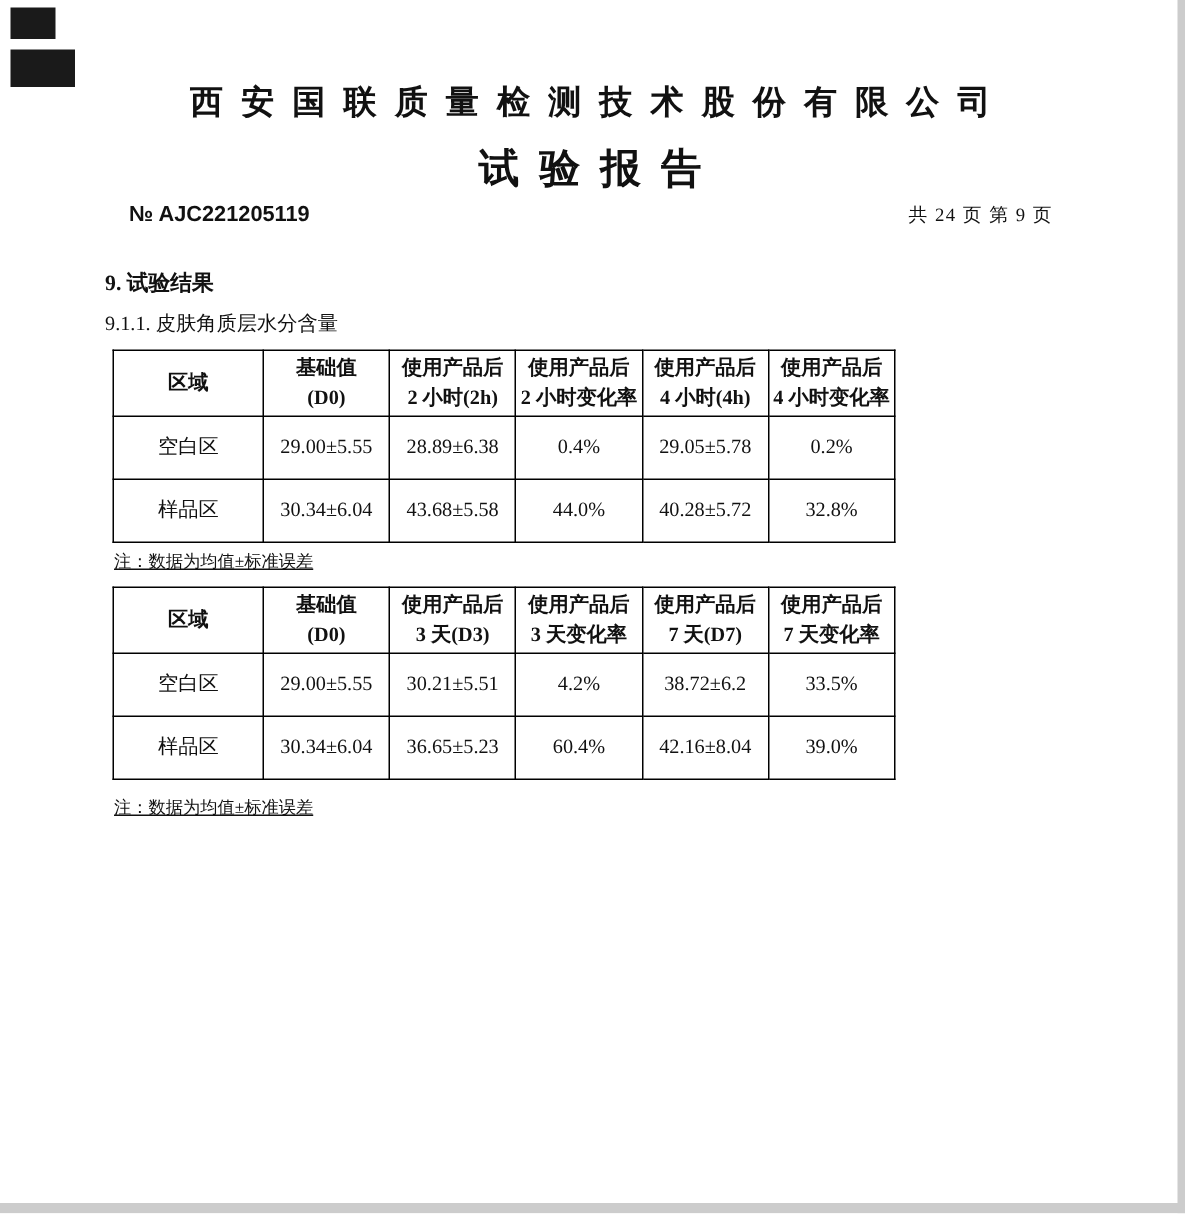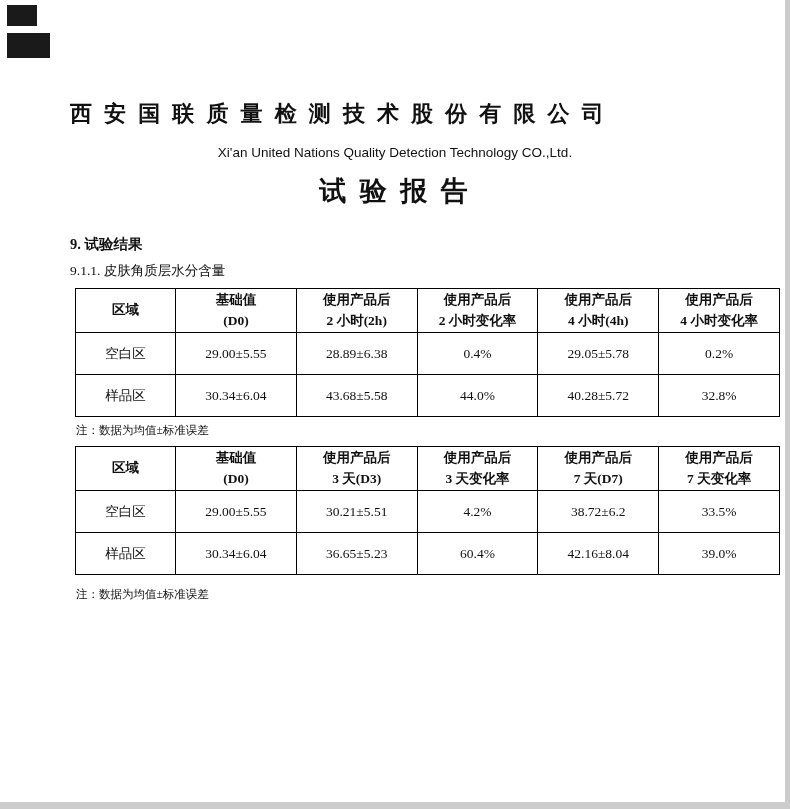--- a/index.html
+++ b/index.html
@@ -19,22 +19,22 @@
   .edge-right  { position: absolute; right: 0; top: 0; width: 5px; height: 100%; background: #cccccc; }
   .edge-bottom { position: absolute; left: 0; bottom: 0; width: 100%; height: 7px; background: #cccccc; }
 
   .content {
     position: absolute;
     inset: 0;
     padding: 0 70px;
   }
 
   .company-cn {
-    margin-top: 100px;
-    text-align: left;
+    margin-top: 54px;
+    text-align: center;
     font-family: "Liberation Sans", "DejaVu Sans", sans-serif;
     font-weight: bold;
     font-size: 22px;
     letter-spacing: 3px;
     line-height: 1.25;
     white-space: nowrap;
   }
   .company-en {
     margin-top: 17px;
     text-align: center;
@@ -75,56 +75,59 @@
     font-size: 13.5px;
     line-height: 1.25;
   }
   .caption-1 { margin-top: 19px; }
   .caption-2 { margin-top: 56px; }
 
   .rpt-table {
     margin: 8px 0 0 5px;
     border-collapse: collapse;
     table-layout: fixed;
-    width: 705px;
+    width: 522px;
     border: 1.5px solid #000;
   }
   .rpt-table col.c-region { width: 100px; }
   .rpt-table th, .rpt-table td {
     border: 1px solid #000;
     text-align: center;
     vertical-align: middle;
     font-size: 13.5px;
     padding: 0 2px;
     overflow: hidden;
   }
   .rpt-table th { font-weight: bold; height: 44px; line-height: 1.5; }
   .rpt-table th span { display: block; }
   .rpt-table td { height: 42px; font-weight: normal; }
 
-  .note { margin: 6px 0 0 6px; font-size: 11.5px; line-height: 1.3; }
+  .note { margin: 6px 0 0 6px; font-size: 11.5px; line-height: 1.3; text-decoration: underline; }
   .note-2 { margin-top: 12px; }
 
   .footer-next { margin-top: 13px; text-align: center; font-size: 13px; }
 </style>
 </head>
 <body>
 
 <div class="page">
   <div class="scan-mark mark1"></div>
   <div class="scan-mark mark2"></div>
   <div class="edge-right"></div>
   <div class="edge-bottom"></div>
 
   <div class="content">
 
     <div class="company-cn">西 安 国 联 质 量 检 测 技 术 股 份 有 限 公 司</div>
-    <div class="company-en">Xi'an United Nations Quality Detection Technology CO.,Ltd.</div>
     <div class="report-title">试 验 报 告</div>
 
+    <div class="no-row">
+      <span class="report-no">№ AJC221205119</span>
+      <span class="page-info">共 24 页 第 9 页</span>
+    </div>
 
     <div class="h1">9. 试验结果</div>
     <div class="h3">9.1.1. 皮肤角质层水分含量</div>
 
 
     <table class="rpt-table">
       <colgroup>
         <col class="c-region">
           <col>
           <col>

